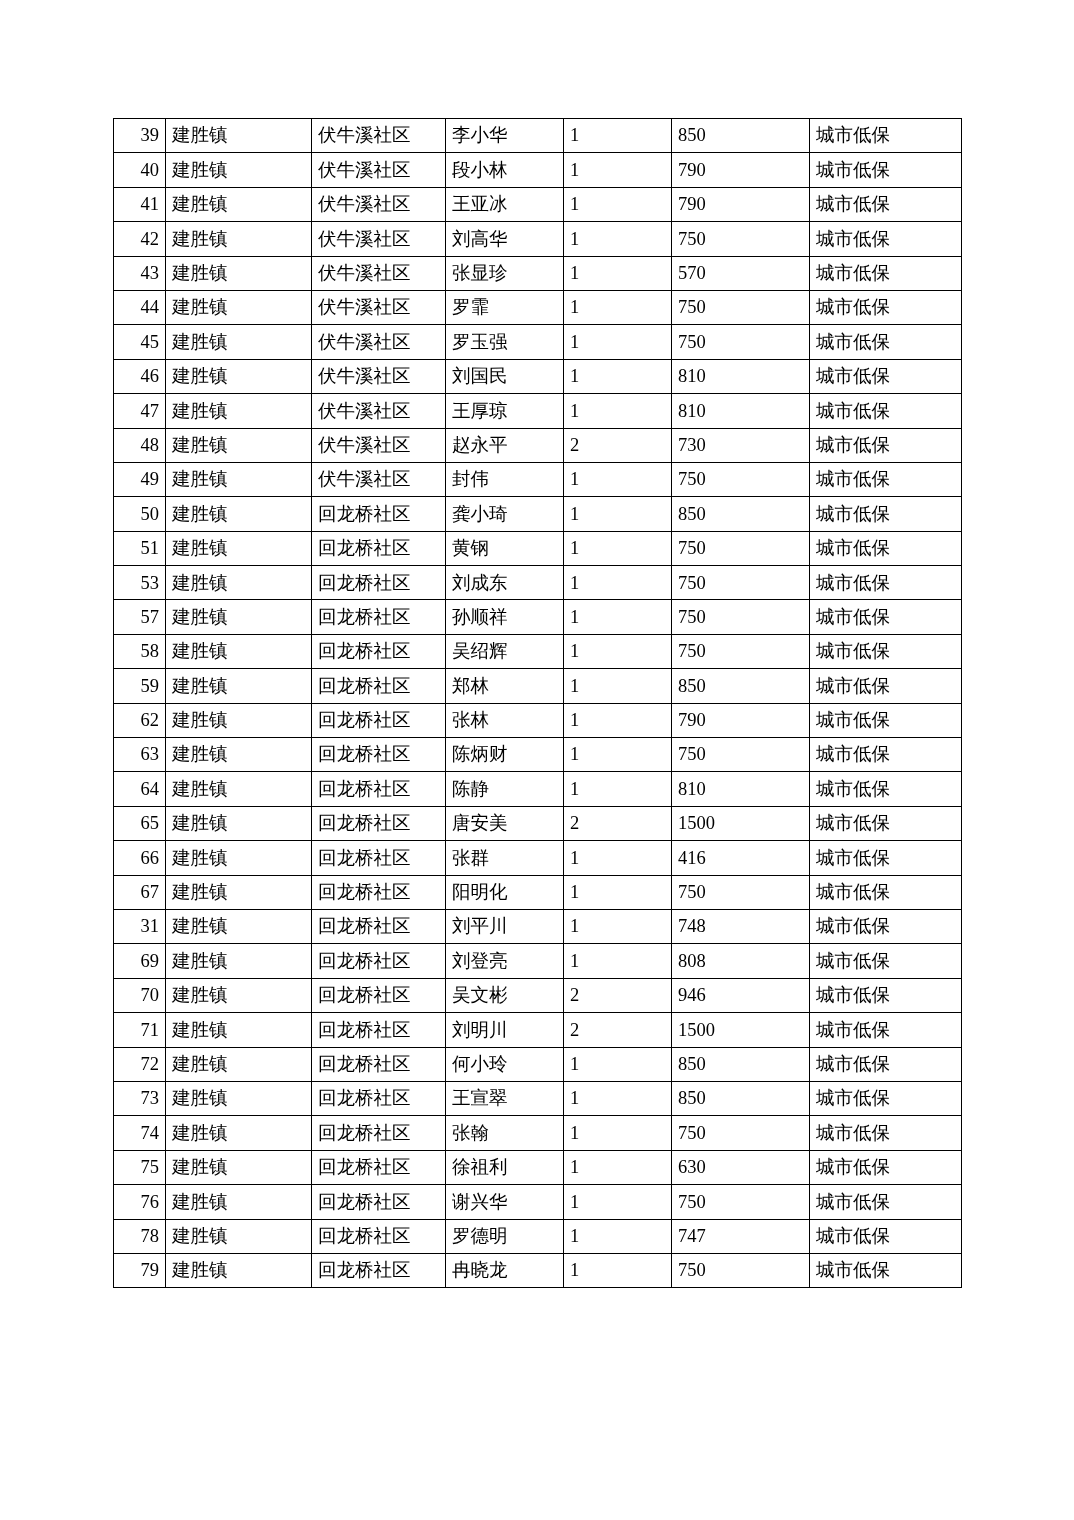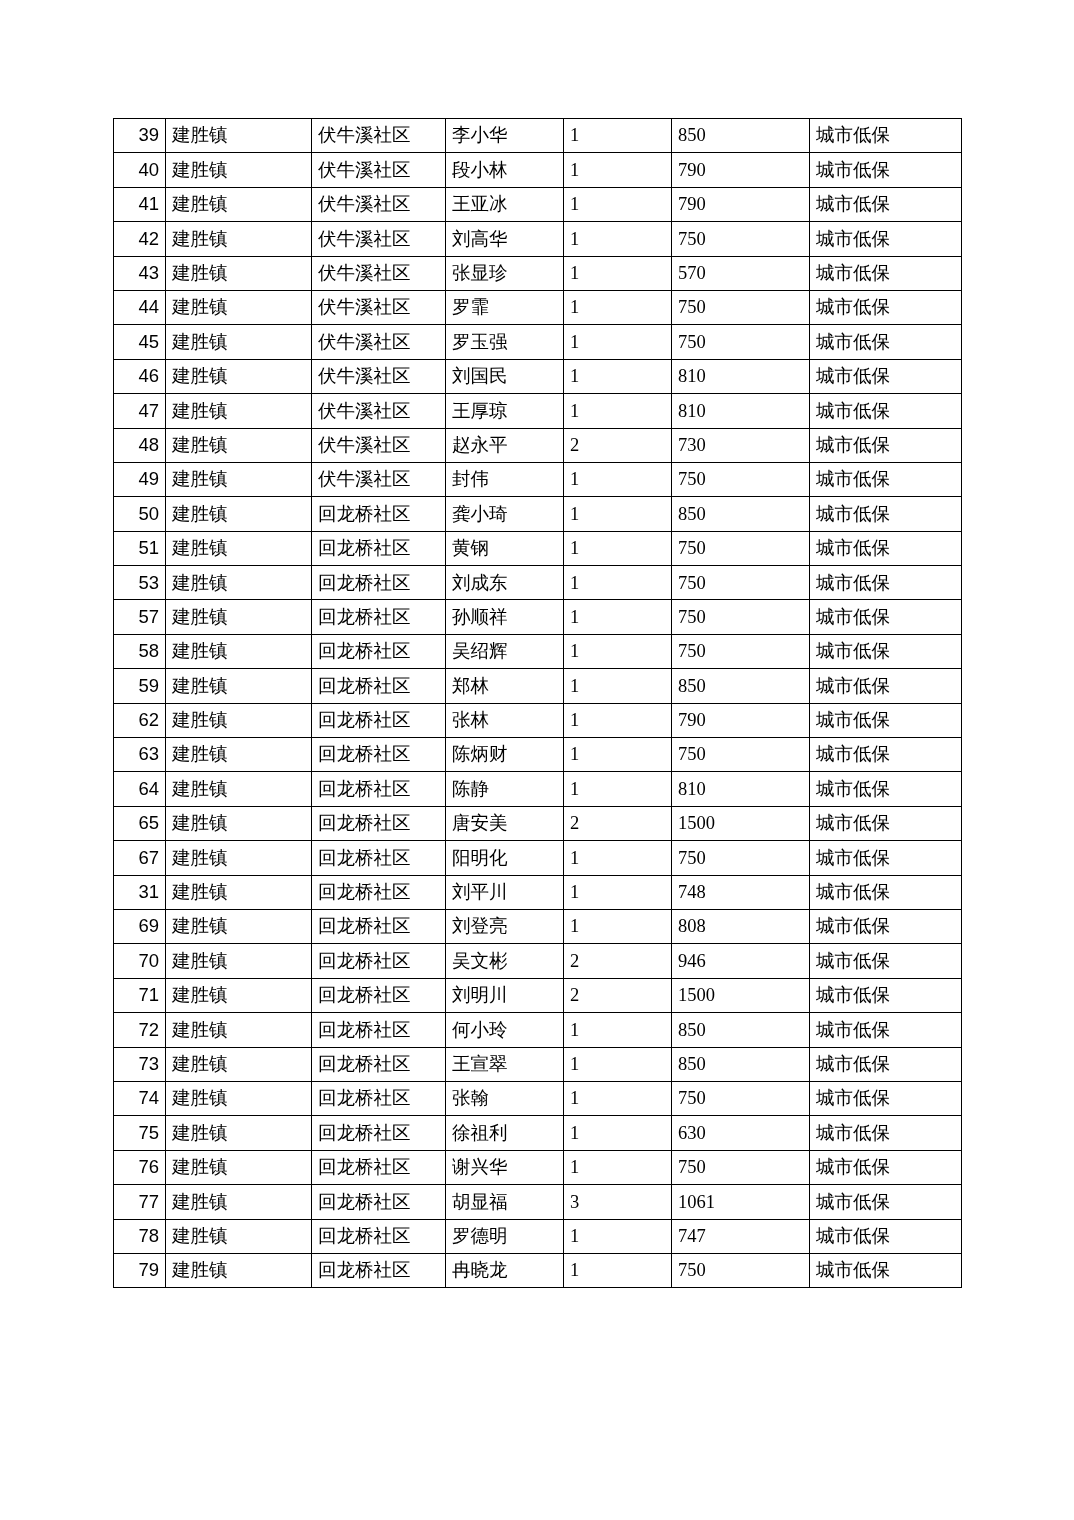--- a/index.html
+++ b/index.html
@@ -39,21 +39,21 @@
   col.c-town  { width: 146px; }
   col.c-comm  { width: 134px; }
   col.c-name  { width: 118px; }
   col.c-count { width: 108px; }
   col.c-amt   { width: 138px; }
   col.c-type  { width: 152px; }
 
   td.idx {
     text-align: right;
     padding-right: 9px;
-    font-family: Liberation Sans, sans-serif;
+    font-family: Liberation Serif, serif;
   }
   td.town, td.comm, td.name, td.count, td.amt, td.type {
     text-align: left;
     padding-left: 9px;
   }
   td.town, td.comm, td.name, td.type {
     font-family: "DejaVu Sans", "Liberation Sans", sans-serif;
     font-size: 18px;
   }
   td.count, td.amt {
@@ -259,20 +259,29 @@
         <tr>
           <td class="idx">65</td>
           <td class="town">建胜镇</td>
           <td class="comm">回龙桥社区</td>
           <td class="name">唐安美</td>
           <td class="count">2</td>
           <td class="amt">1500</td>
           <td class="type">城市低保</td>
         </tr>
         <tr>
+          <td class="idx">66</td>
+          <td class="town">建胜镇</td>
+          <td class="comm">回龙桥社区</td>
+          <td class="name">张群</td>
+          <td class="count">1</td>
+          <td class="amt">416</td>
+          <td class="type">城市低保</td>
+        </tr>
+        <tr>
           <td class="idx">67</td>
           <td class="town">建胜镇</td>
           <td class="comm">回龙桥社区</td>
           <td class="name">阳明化</td>
           <td class="count">1</td>
           <td class="amt">750</td>
           <td class="type">城市低保</td>
         </tr>
         <tr>
           <td class="idx">31</td>
@@ -346,29 +355,20 @@
           <td class="amt">630</td>
           <td class="type">城市低保</td>
         </tr>
         <tr>
           <td class="idx">76</td>
           <td class="town">建胜镇</td>
           <td class="comm">回龙桥社区</td>
           <td class="name">谢兴华</td>
           <td class="count">1</td>
           <td class="amt">750</td>
-          <td class="type">城市低保</td>
-        </tr>
-        <tr>
-          <td class="idx">77</td>
-          <td class="town">建胜镇</td>
-          <td class="comm">回龙桥社区</td>
-          <td class="name">胡显福</td>
-          <td class="count">3</td>
-          <td class="amt">1061</td>
           <td class="type">城市低保</td>
         </tr>
         <tr>
           <td class="idx">78</td>
           <td class="town">建胜镇</td>
           <td class="comm">回龙桥社区</td>
           <td class="name">罗德明</td>
           <td class="count">1</td>
           <td class="amt">747</td>
           <td class="type">城市低保</td>

